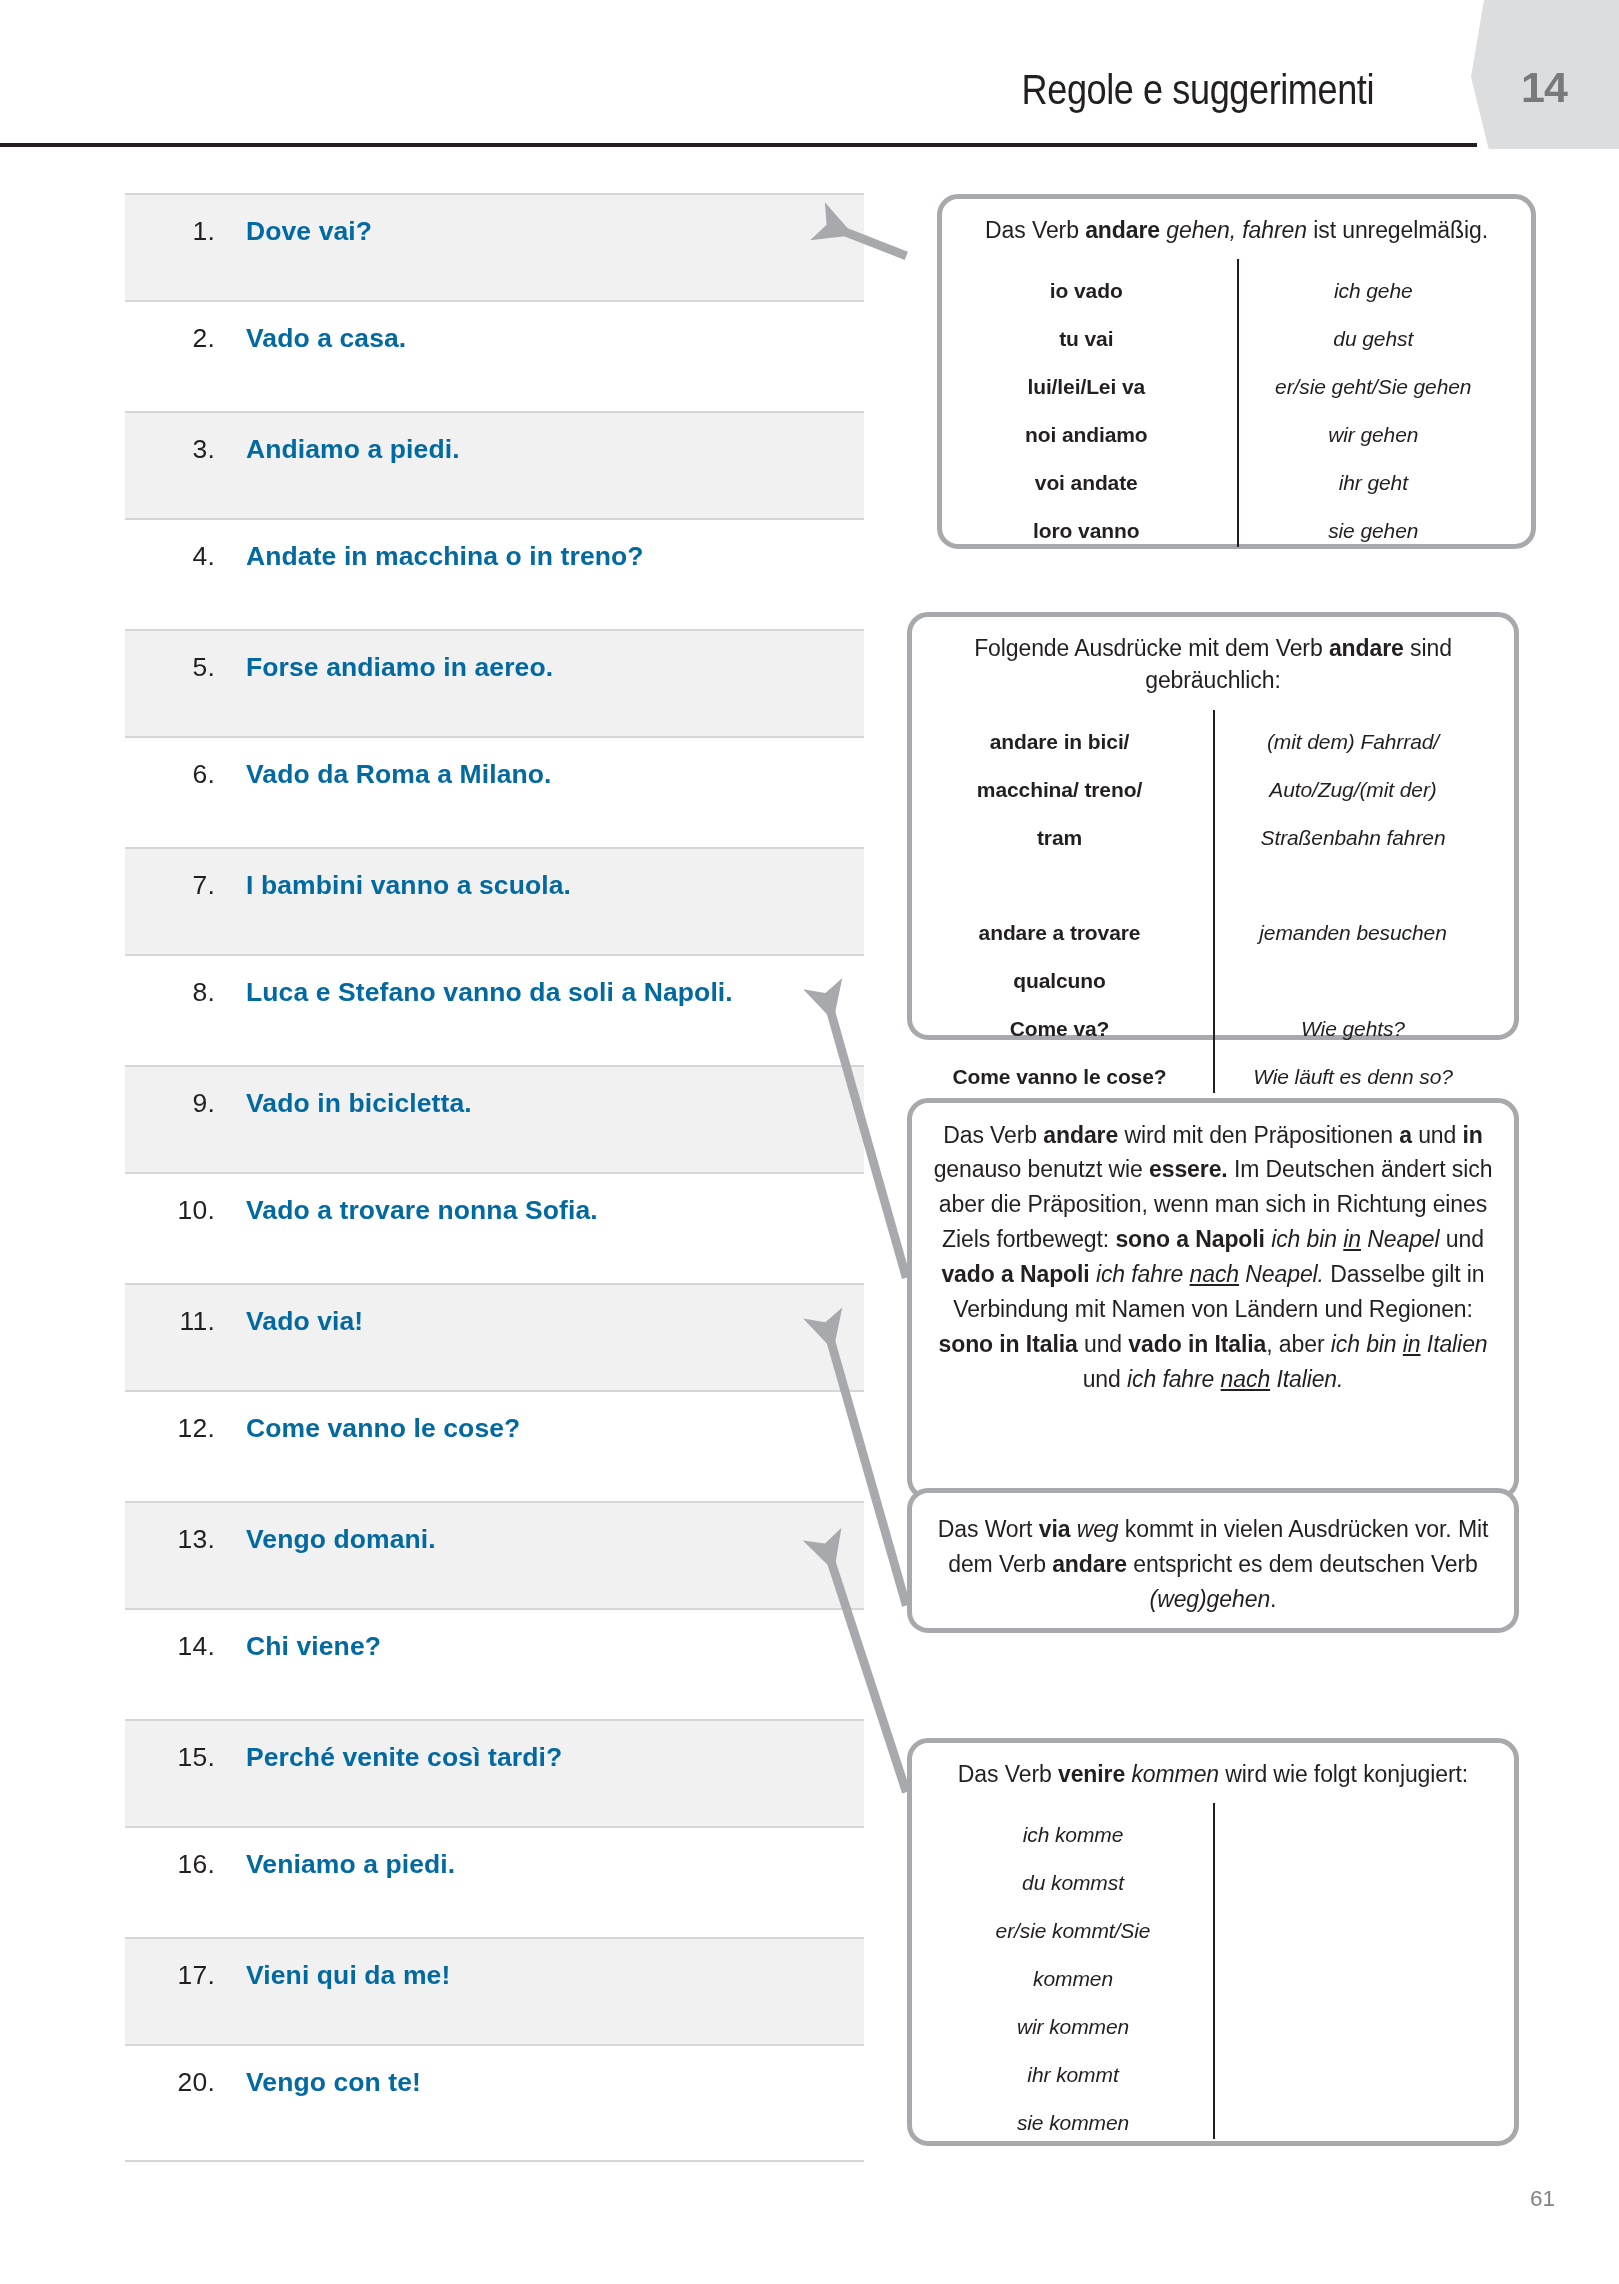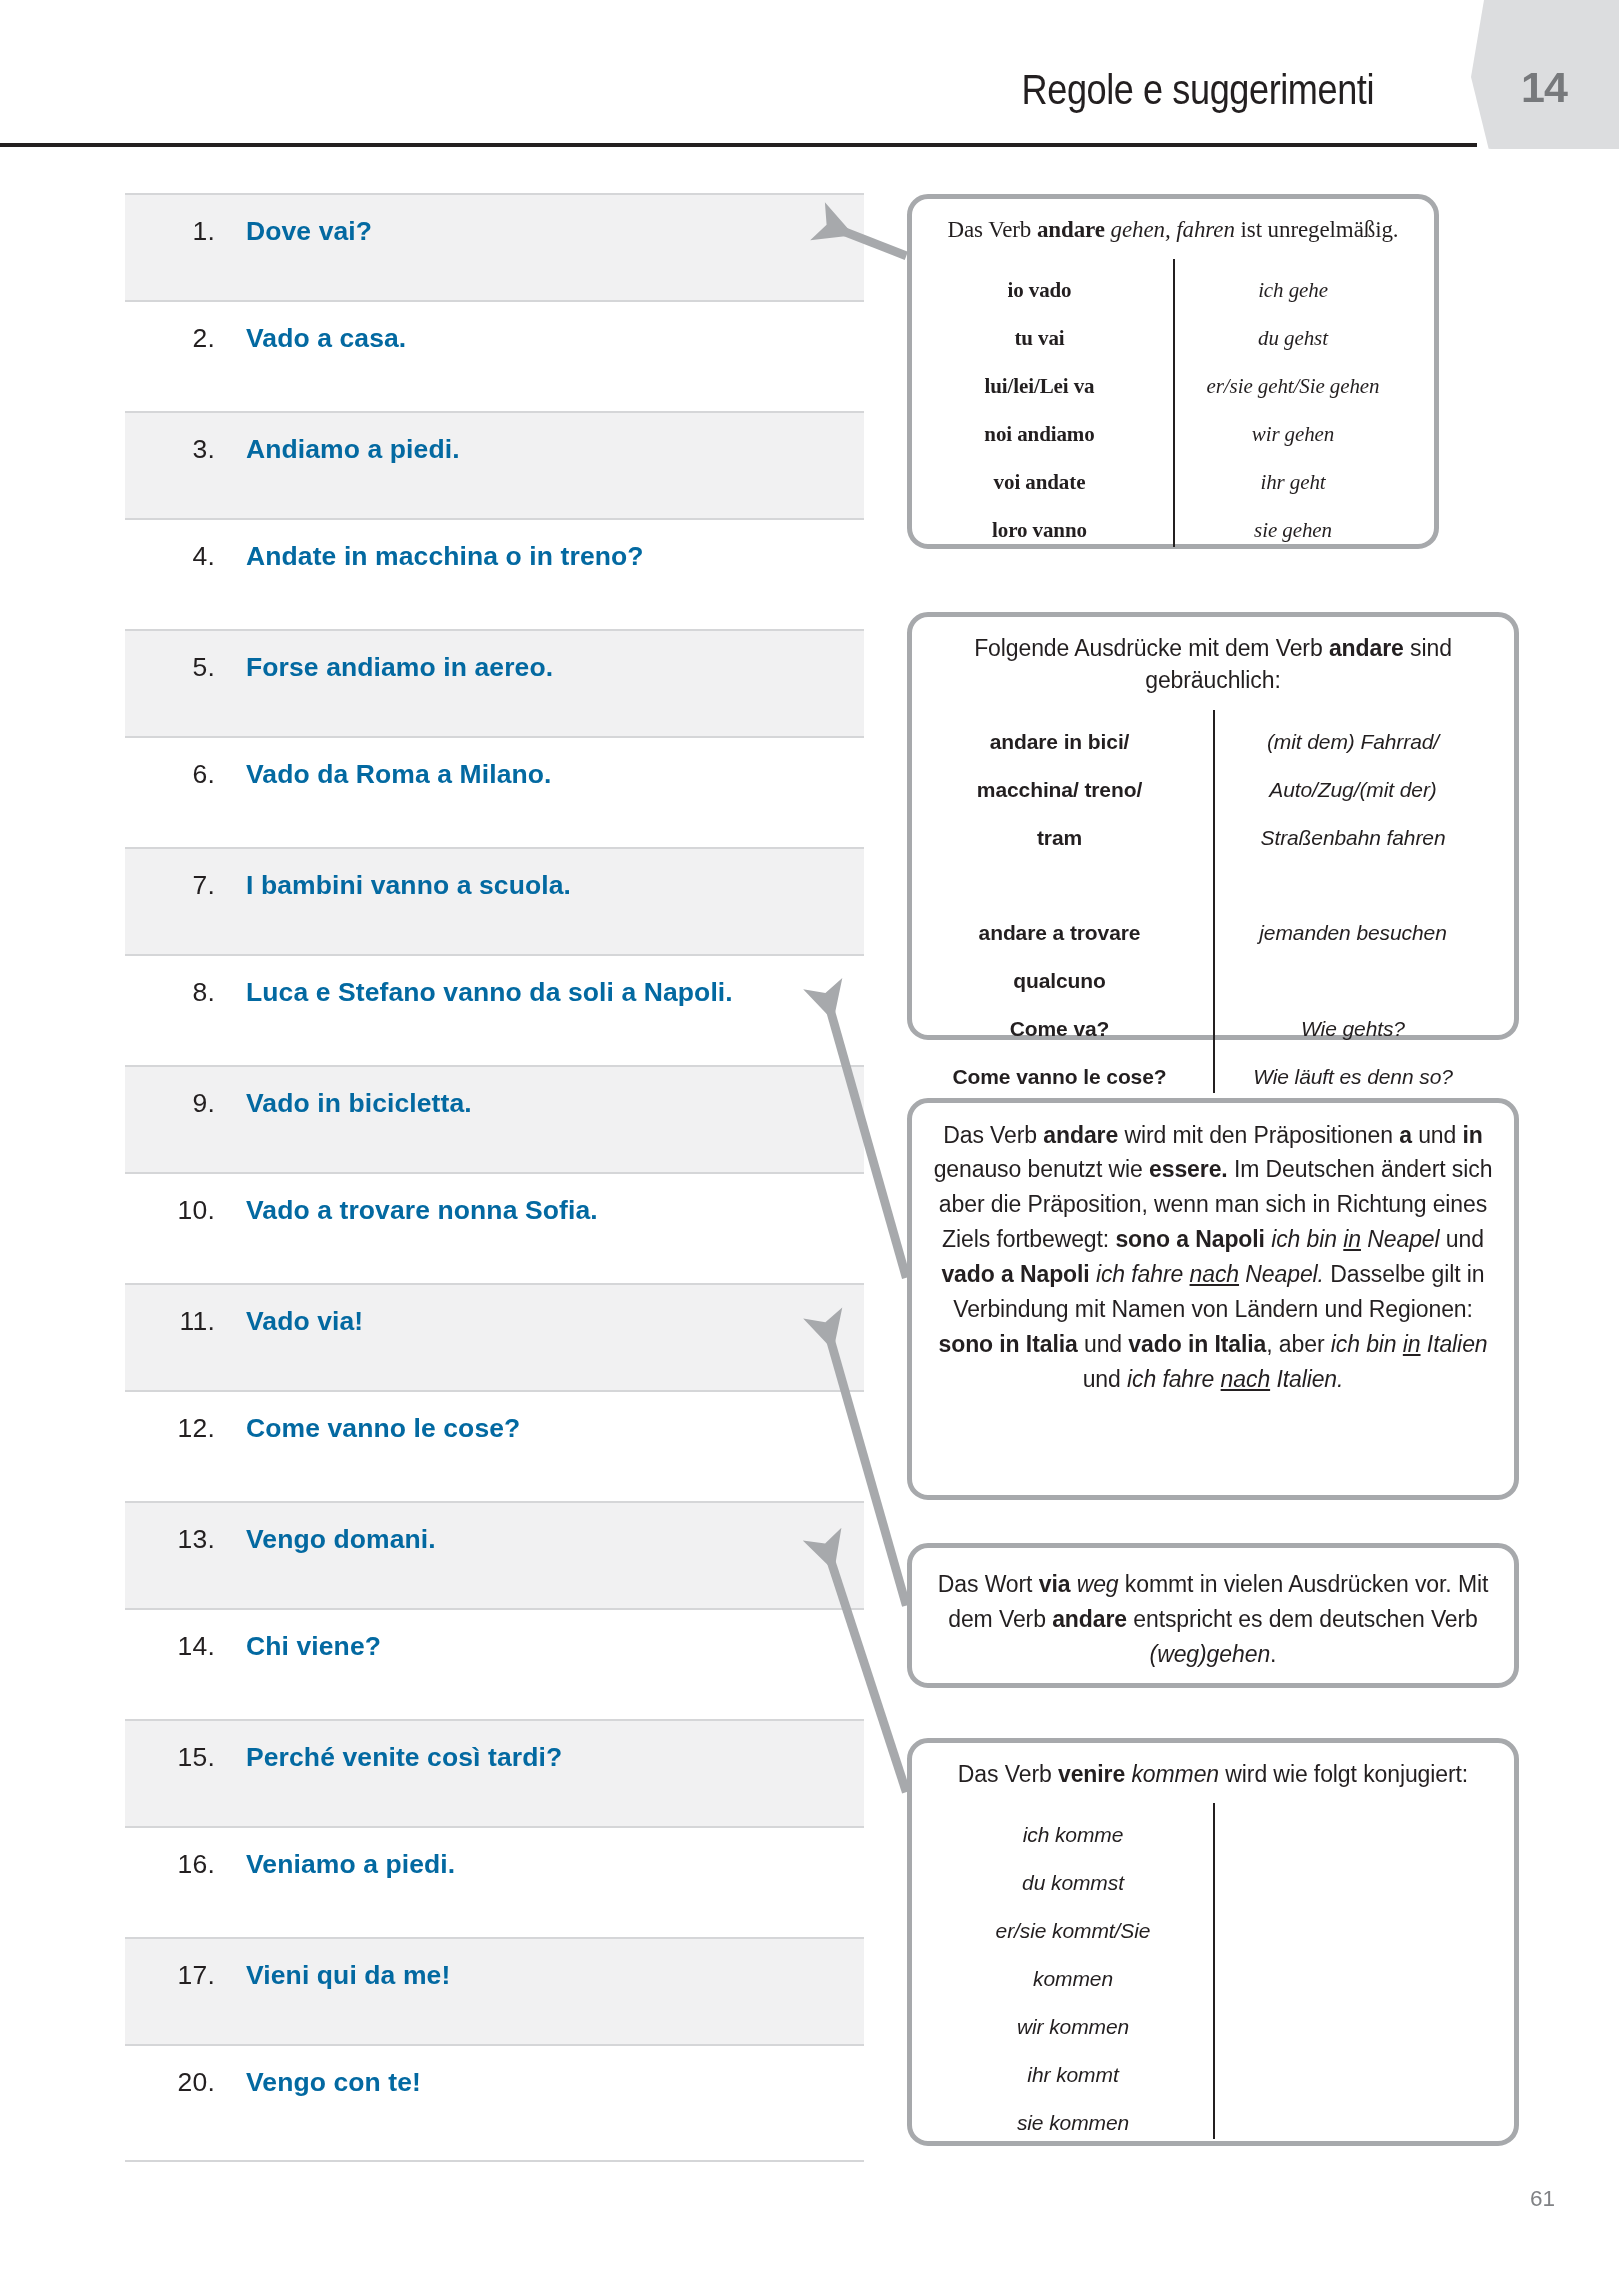--- a/index.html
+++ b/index.html
@@ -337,21 +337,21 @@
     </div>
     <div class="list-row">
       <div class="row-inner">
         <span class="list-num">20.</span>
         <span class="list-text">Vengo con te!</span>
       </div>
     </div>
   </div>
 <div id="list-bottom-rule"></div>
 
-<div class="info-box" style="top:194px; left:907px; width:532px; height:355px;font-family:Liberation Serif, serif;">
+<div class="info-box" style="top:194px; left:937px; width:599px; height:355px;">
   <div class="box-intro">Das Verb <b>andare</b> <i>gehen, fahren</i> ist unregelmäßig.</div>
   <div class="conj-table">
     <div class="conj-divider"></div>
     <div class="conj-col it">
         <div class="conj-cell">io vado</div>
         <div class="conj-cell">tu vai</div>
         <div class="conj-cell">lui/lei/Lei va</div>
         <div class="conj-cell">noi andiamo</div>
         <div class="conj-cell">voi andate</div>
         <div class="conj-cell">loro vanno</div>
@@ -391,21 +391,21 @@
         <div class="conj-cell">Wie gehts?</div>
         <div class="conj-cell">Wie läuft es denn so?</div>
       </div>
   </div>
 </div>
 
 <div class="info-box" style="top:1098px; left:907px; width:612px; height:402px; ">
   <div class="box-para">Das Verb <b>andare</b> wird mit den Präpositionen <b>a</b> und <b>in</b> genauso benutzt wie <b>essere.</b> Im Deutschen ändert sich aber die Präposition, wenn man sich in Richtung eines Ziels fortbewegt: <b>sono a Napoli</b> <i>ich bin <u>in</u> Neapel</i> und <b>vado a Napoli</b> <i>ich fahre <u>nach</u> Neapel.</i> Dasselbe gilt in Verbindung mit Namen von Ländern und Regionen: <b>sono in Italia</b> und <b>vado in Italia</b>, aber <i>ich bin <u>in</u> Italien</i> und <i>ich fahre <u>nach</u> Italien.</i></div>
 </div>
 
-<div class="info-box" style="top:1543px; left:907px; width:612px; height:145px; padding-top:19px;">
+<div class="info-box" style="top:1488px; left:907px; width:612px; height:145px; padding-top:19px;">
   <div class="box-para">Das Wort <b>via</b> <i>weg</i> kommt in vielen Ausdrücken vor. Mit dem Verb <b>andare</b> entspricht es dem deutschen Verb <i>(weg)gehen</i>.</div>
 </div>
 
 <div class="info-box" style="top:1738px; left:907px; width:612px; height:408px;">
   <div class="box-intro">Das Verb <b>venire</b> <i>kommen</i> wird wie folgt konjugiert:</div>
   <div class="conj-table">
     <div class="conj-divider"></div>
     <div class="conj-col de">
         <div class="conj-cell">ich komme</div>
         <div class="conj-cell">du kommst</div>

